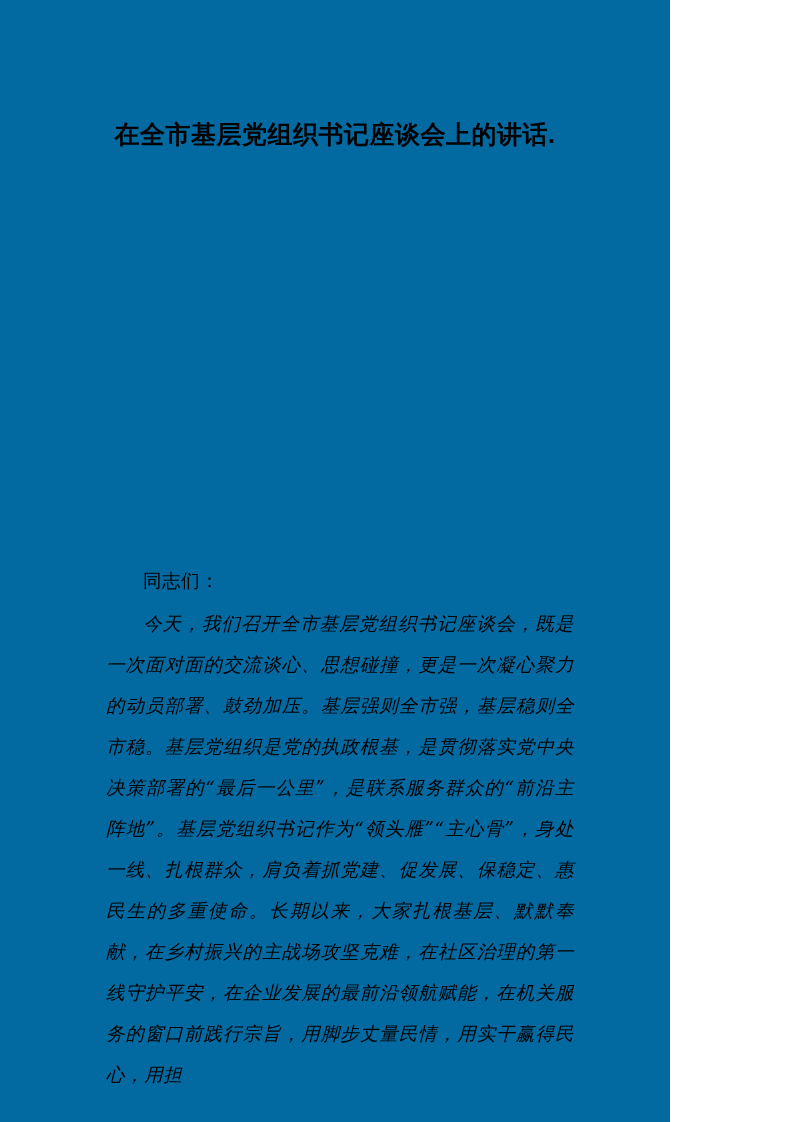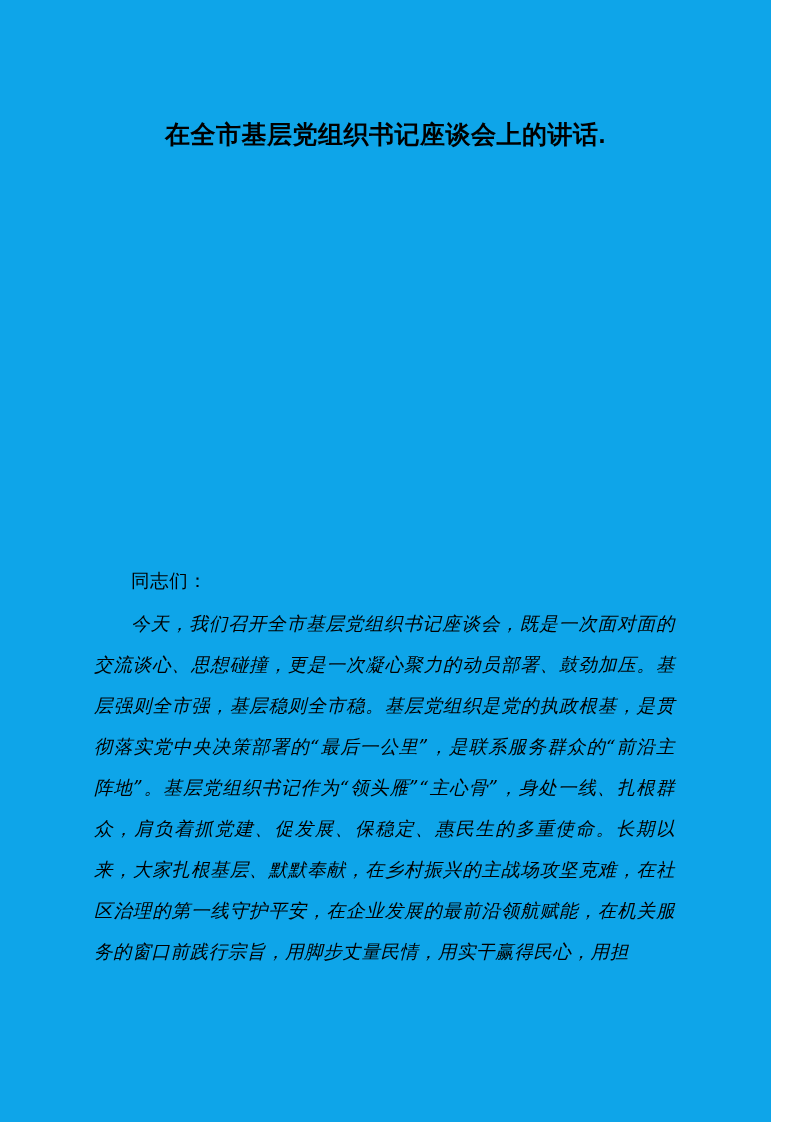--- a/index.html
+++ b/index.html
@@ -6,42 +6,42 @@
     margin: 0;
     padding: 0;
     background: #ffffff;
   }
   body {
     font-family: "Liberation Serif", "DejaVu Serif", serif;
     color: #000000;
   }
   .page {
     position: relative;
-    width: 771px;
+    width: 670px;
     height: 1122px;
-    background: #0ea5e9;
+    background: #0369a1;
     overflow: hidden;
     box-sizing: border-box;
   }
   .doc-title {
     position: absolute;
     left: 0;
     right: 0;
     top: 118px;
     text-align: center;
     font-family: "Liberation Sans", "DejaVu Sans", sans-serif;
     font-weight: bold;
     font-size: 25px;
     letter-spacing: 0.5px;
     color: #000000;
     white-space: nowrap;
   }
   .body-block {
     position: absolute;
-    left: 94px;
+    left: 106px;
     right: 96px;
     top: 560px;
   }
   .para {
     font-family: "DejaVu Serif", "Liberation Serif", serif;
     font-size: 18.5px;
     line-height: 41px;
     letter-spacing: 0.6px;
     text-align: justify;
     text-justify: inter-character;

